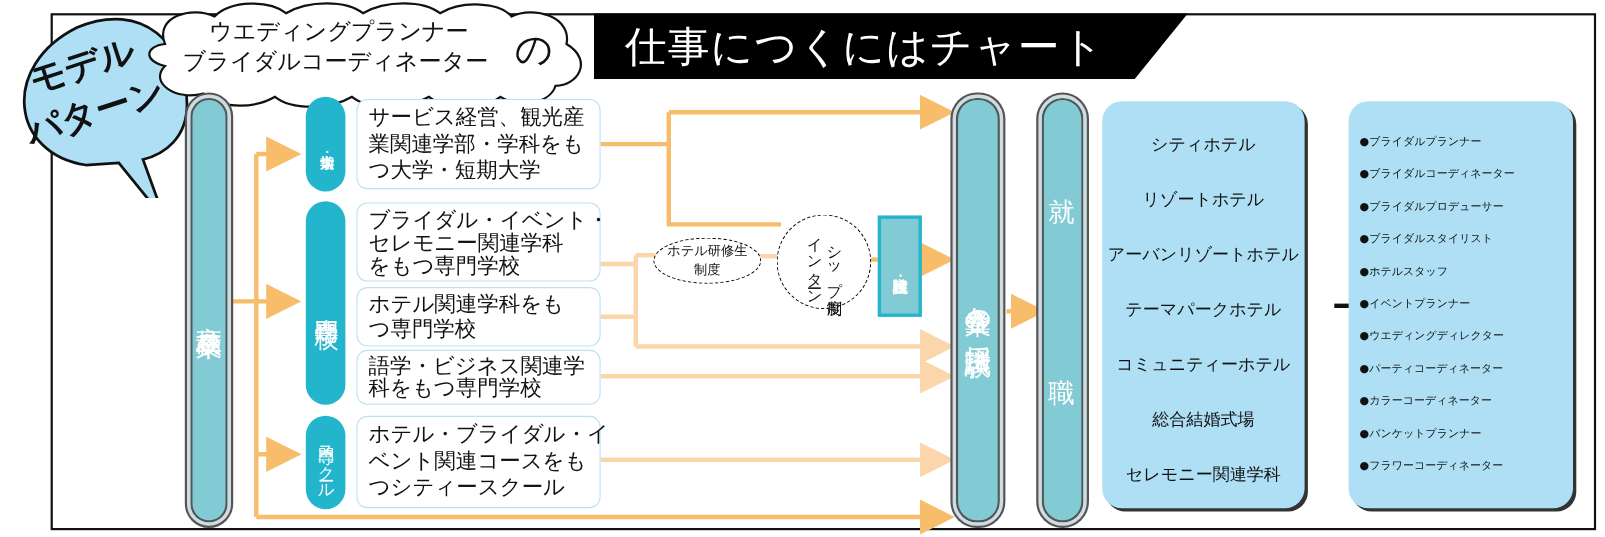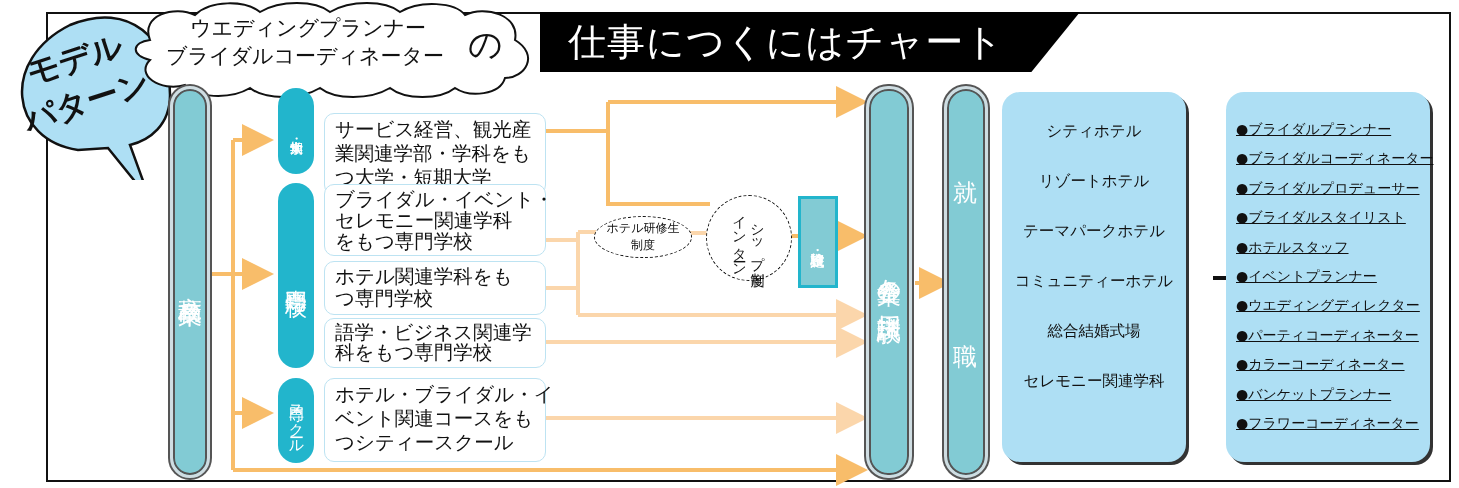--- a/index.html
+++ b/index.html
@@ -7,21 +7,21 @@
   .abs{position:absolute;}
   #frame{left:46px;top:12px;width:1405px;height:470px;border:2px solid #111;box-sizing:border-box;}
   #title-bar{left:540px;top:12px;width:540px;height:60px;background:#000;clip-path:polygon(0 0,100% 0,91% 100%,0 100%);}
   #title-text{left:568px;top:14px;font-size:38px;color:#fff;letter-spacing:1px;white-space:nowrap;line-height:56px;}
   .tube{background:#82cbd4;border:3px solid #cfdde2;border-radius:22px;box-shadow:0 0 0 2px #555,inset 0 0 0 2px #555;box-sizing:border-box;color:#fff;}
   .vtext{writing-mode:vertical-rl;text-orientation:upright;letter-spacing:2px;}
   .pill{background:#22b5cc;color:#fff;border-radius:18px;display:flex;align-items:center;justify-content:center;}
   .box{border:1.5px solid #bde3f2;border-radius:10px;background:#fff;font-size:19.5px;line-height:24px;padding:4px 10px;box-sizing:border-box;white-space:nowrap;}
   .panel{background:#aedff4;border-radius:18px;box-shadow:3px 3px 0 #333;box-sizing:border-box;}
   .company{font-size:15.5px;text-align:center;height:50px;line-height:50px;}
-  .job{font-size:14px;height:29.4px;line-height:29.4px;white-space:nowrap;text-decoration:underline;}
+  .job{font-size:10px;height:29.4px;line-height:29.4px;white-space:nowrap;}
   svg{position:absolute;left:0;top:0;}
 </style>
 </head>
 <body>
 
 <div id="frame" class="abs"></div>
 <div id="title-bar" class="abs"></div>
 <div id="title-text" class="abs">仕事につくにはチャート</div>
 
 <svg width="1459" height="488">
@@ -73,21 +73,21 @@
 <div class="abs pill" style="left:278px;top:88px;width:36px;height:86px;">
   <span class="vtext" style="font-size:13px;letter-spacing:0;">大学・短期大学</span>
 </div>
 <div class="abs pill" style="left:278px;top:183px;width:36px;height:185px;">
   <span class="vtext" style="font-size:22px;">専門学校</span>
 </div>
 <div class="abs pill" style="left:278px;top:378px;width:36px;height:85px;">
   <span class="vtext" style="font-size:15px;letter-spacing:0;">専門スクール</span>
 </div>
 
-<div class="abs box" style="left:324px;top:90px;width:222px;height:82px;margin-top:23px;">
+<div class="abs box" style="left:324px;top:90px;width:222px;height:82px;">
   <div>サービス経営、観光産</div>
     <div>業関連学部・学科をも</div>
     <div>つ大学・短期大学</div>
 </div>
 <div class="abs box" style="left:324px;top:184px;width:222px;height:72px;line-height:21px;">
   <div>ブライダル・イベント・</div>
     <div>セレモニー関連学科</div>
     <div>をもつ専門学校</div>
 </div>
 <div class="abs box" style="left:324px;top:261px;width:222px;height:54px;line-height:22px;">
@@ -121,20 +121,21 @@
 </div>
 
 <div class="abs tube" style="left:944px;top:86px;width:44px;height:392px;">
   <div class="abs" style="left:6px;top:88px;font-size:24px;">就</div>
   <div class="abs" style="left:6px;top:252px;font-size:24px;">職</div>
 </div>
 
 <div class="abs panel" style="left:1002px;top:92px;width:184px;height:370px;padding-top:14px;">
   <div class="company">シティホテル</div>
   <div class="company">リゾートホテル</div>
+  <div class="company">アーバンリゾートホテル</div>
   <div class="company">テーマパークホテル</div>
   <div class="company">コミュニティーホテル</div>
   <div class="company">総合結婚式場</div>
   <div class="company">セレモニー関連学科</div>
 </div>
 
 <div class="abs panel" style="left:1226px;top:92px;width:204px;height:370px;padding:23px 0 0 10px;">
   <div class="job">●ブライダルプランナー</div>
   <div class="job">●ブライダルコーディネーター</div>
   <div class="job">●ブライダルプロデューサー</div>

